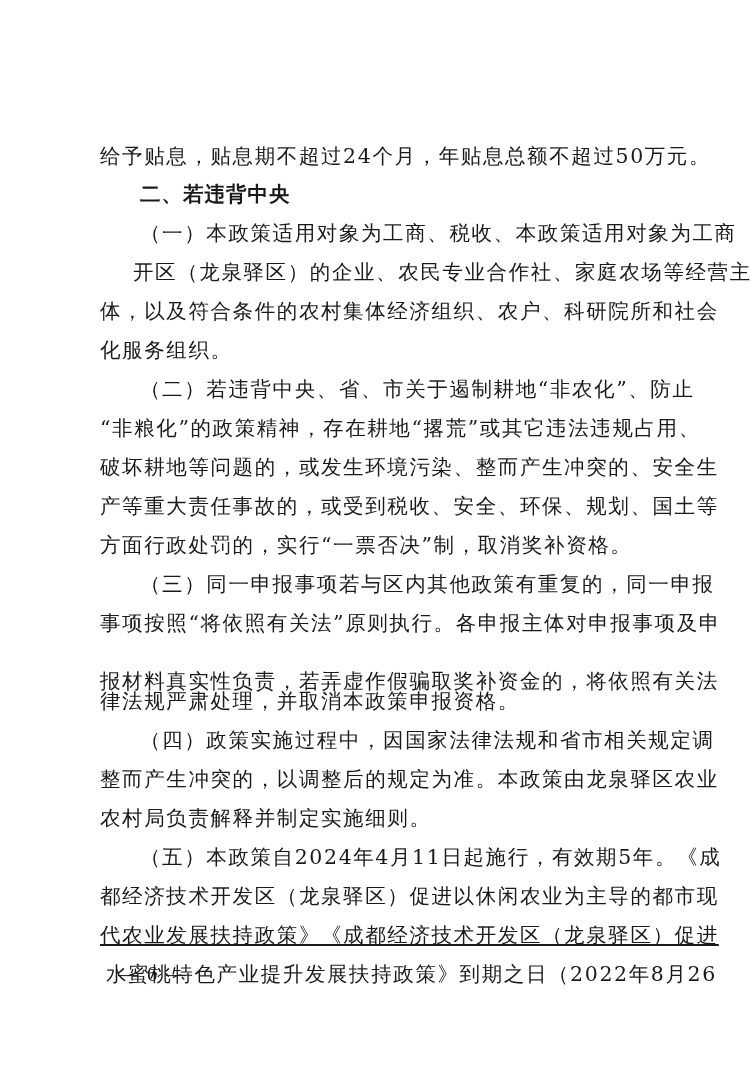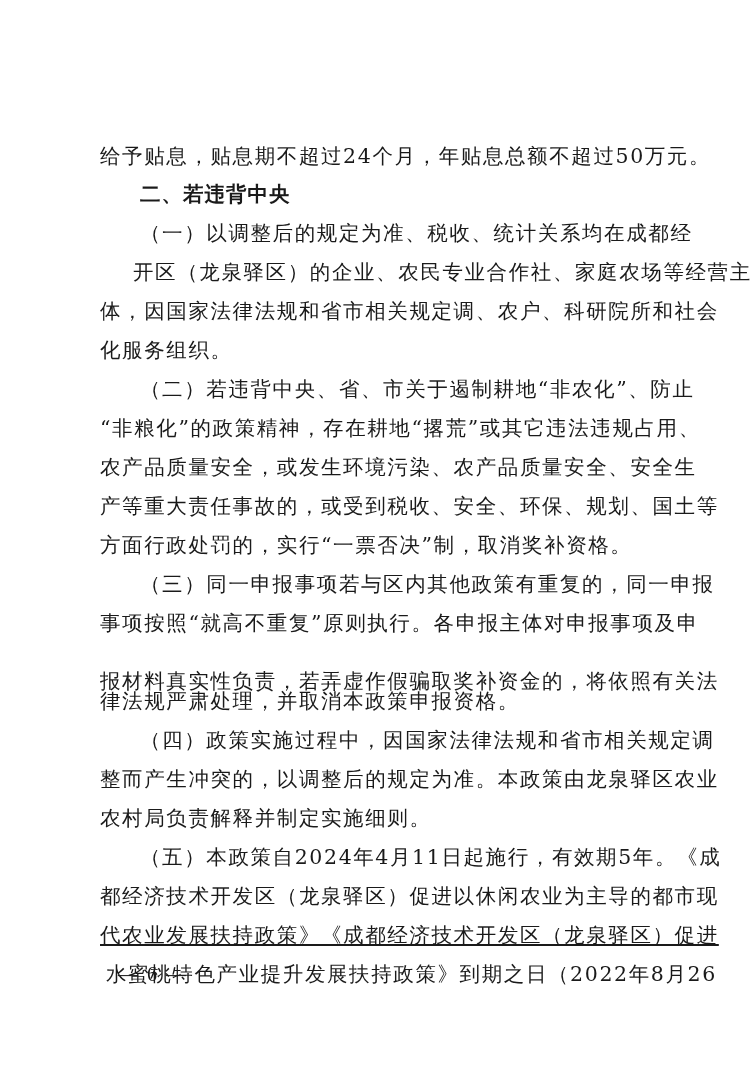--- a/index.html
+++ b/index.html
@@ -26,31 +26,31 @@
     font-size: 20px; color: #1a1a1a; letter-spacing: 2px;
   }
 </style>
 </head>
 <body>
 
 <div class="page">
   <div id="lines-container">
       <div class="line justify" style="top: 140px;">给予贴息，贴息期不超过24个月，年贴息总额不超过50万元。</div>
       <div class="line indent heading" style="top: 178px;">二、若违背中央</div>
-      <div class="line indent justify" style="top: 217px;">（一）以调整后的规定为准、税收、统计关系均在成都经</div>
+      <div class="line indent justify" style="top: 217px;">（一）本政策适用对象为工商、税收、本政策适用对象为工商</div>
       <div class="line justify" style="top: 256px; margin-left: 33px;">开区（龙泉驿区）的企业、农民专业合作社、家庭农场等经营主</div>
-      <div class="line justify" style="top: 295px;">体，因国家法律法规和省市相关规定调、农户、科研院所和社会</div>
+      <div class="line justify" style="top: 295px;">体，以及符合条件的农村集体经济组织、农户、科研院所和社会</div>
       <div class="line" style="top: 334px;">化服务组织。</div>
       <div class="line indent justify" style="top: 373px;">（二）若违背中央、省、市关于遏制耕地“非农化”、防止</div>
       <div class="line justify" style="top: 412px;">“非粮化”的政策精神，存在耕地“撂荒”或其它违法违规占用、</div>
-      <div class="line justify" style="top: 451px;">农产品质量安全，或发生环境污染、农产品质量安全、安全生</div>
+      <div class="line justify" style="top: 451px;">破坏耕地等问题的，或发生环境污染、整而产生冲突的、安全生</div>
       <div class="line justify" style="top: 490px;">产等重大责任事故的，或受到税收、安全、环保、规划、国土等</div>
       <div class="line" style="top: 529px;">方面行政处罚的，实行“一票否决”制，取消奖补资格。</div>
       <div class="line indent justify" style="top: 568px;">（三）同一申报事项若与区内其他政策有重复的，同一申报</div>
-      <div class="line justify" style="top: 607px;">事项按照“就高不重复”原则执行。各申报主体对申报事项及申</div>
+      <div class="line justify" style="top: 607px;">事项按照“将依照有关法”原则执行。各申报主体对申报事项及申</div>
       <div class="line justify" style="top: 665px;">报材料真实性负责，若弄虚作假骗取奖补资金的，将依照有关法</div>
       <div class="line" style="top: 685px;">律法规严肃处理，并取消本政策申报资格。</div>
       <div class="line indent justify" style="top: 724px;">（四）政策实施过程中，因国家法律法规和省市相关规定调</div>
       <div class="line justify" style="top: 763px;">整而产生冲突的，以调整后的规定为准。本政策由龙泉驿区农业</div>
       <div class="line" style="top: 802px;">农村局负责解释并制定实施细则。</div>
       <div class="line indent justify" style="top: 841px;">（五）本政策自2024年4月11日起施行，有效期5年。《成</div>
       <div class="line justify" style="top: 880px;">都经济技术开发区（龙泉驿区）促进以休闲农业为主导的都市现</div>
       <div class="line justify" style="top: 919px; text-decoration: underline;">代农业发展扶持政策》《成都经济技术开发区（龙泉驿区）促进</div>
       <div class="line justify" style="top: 958px; margin-left: 6px;">水蜜桃特色产业提升发展扶持政策》到期之日（2022年8月26</div>
     </div>

